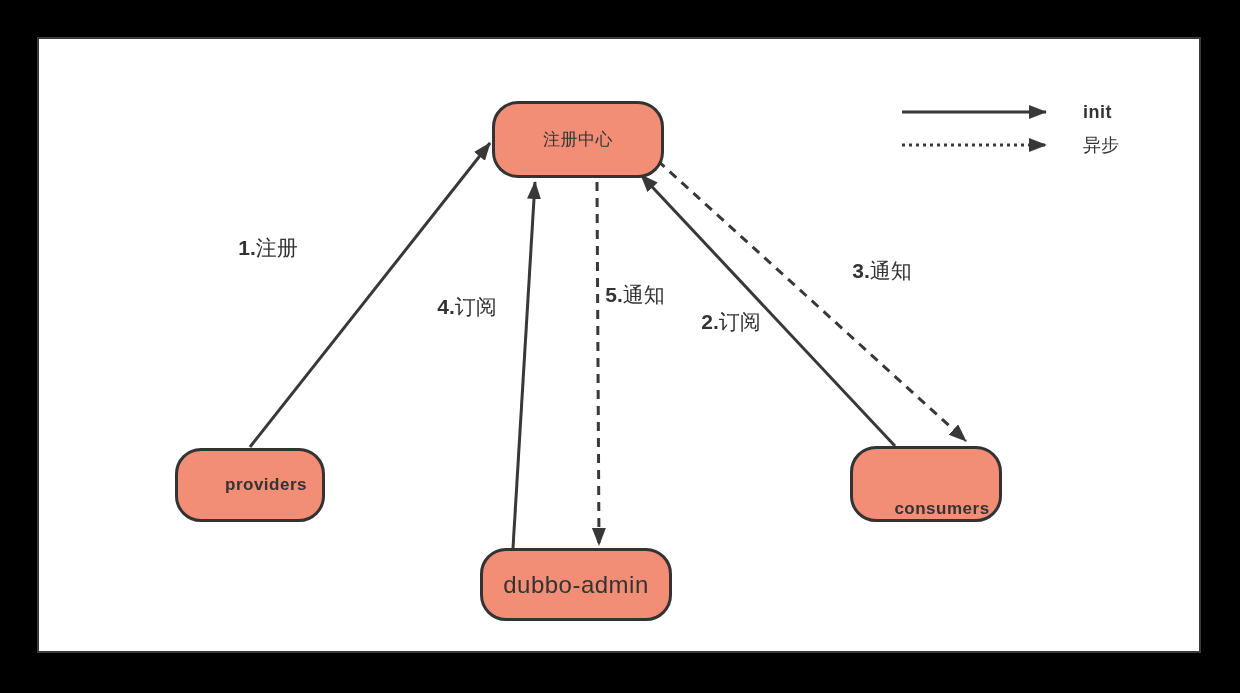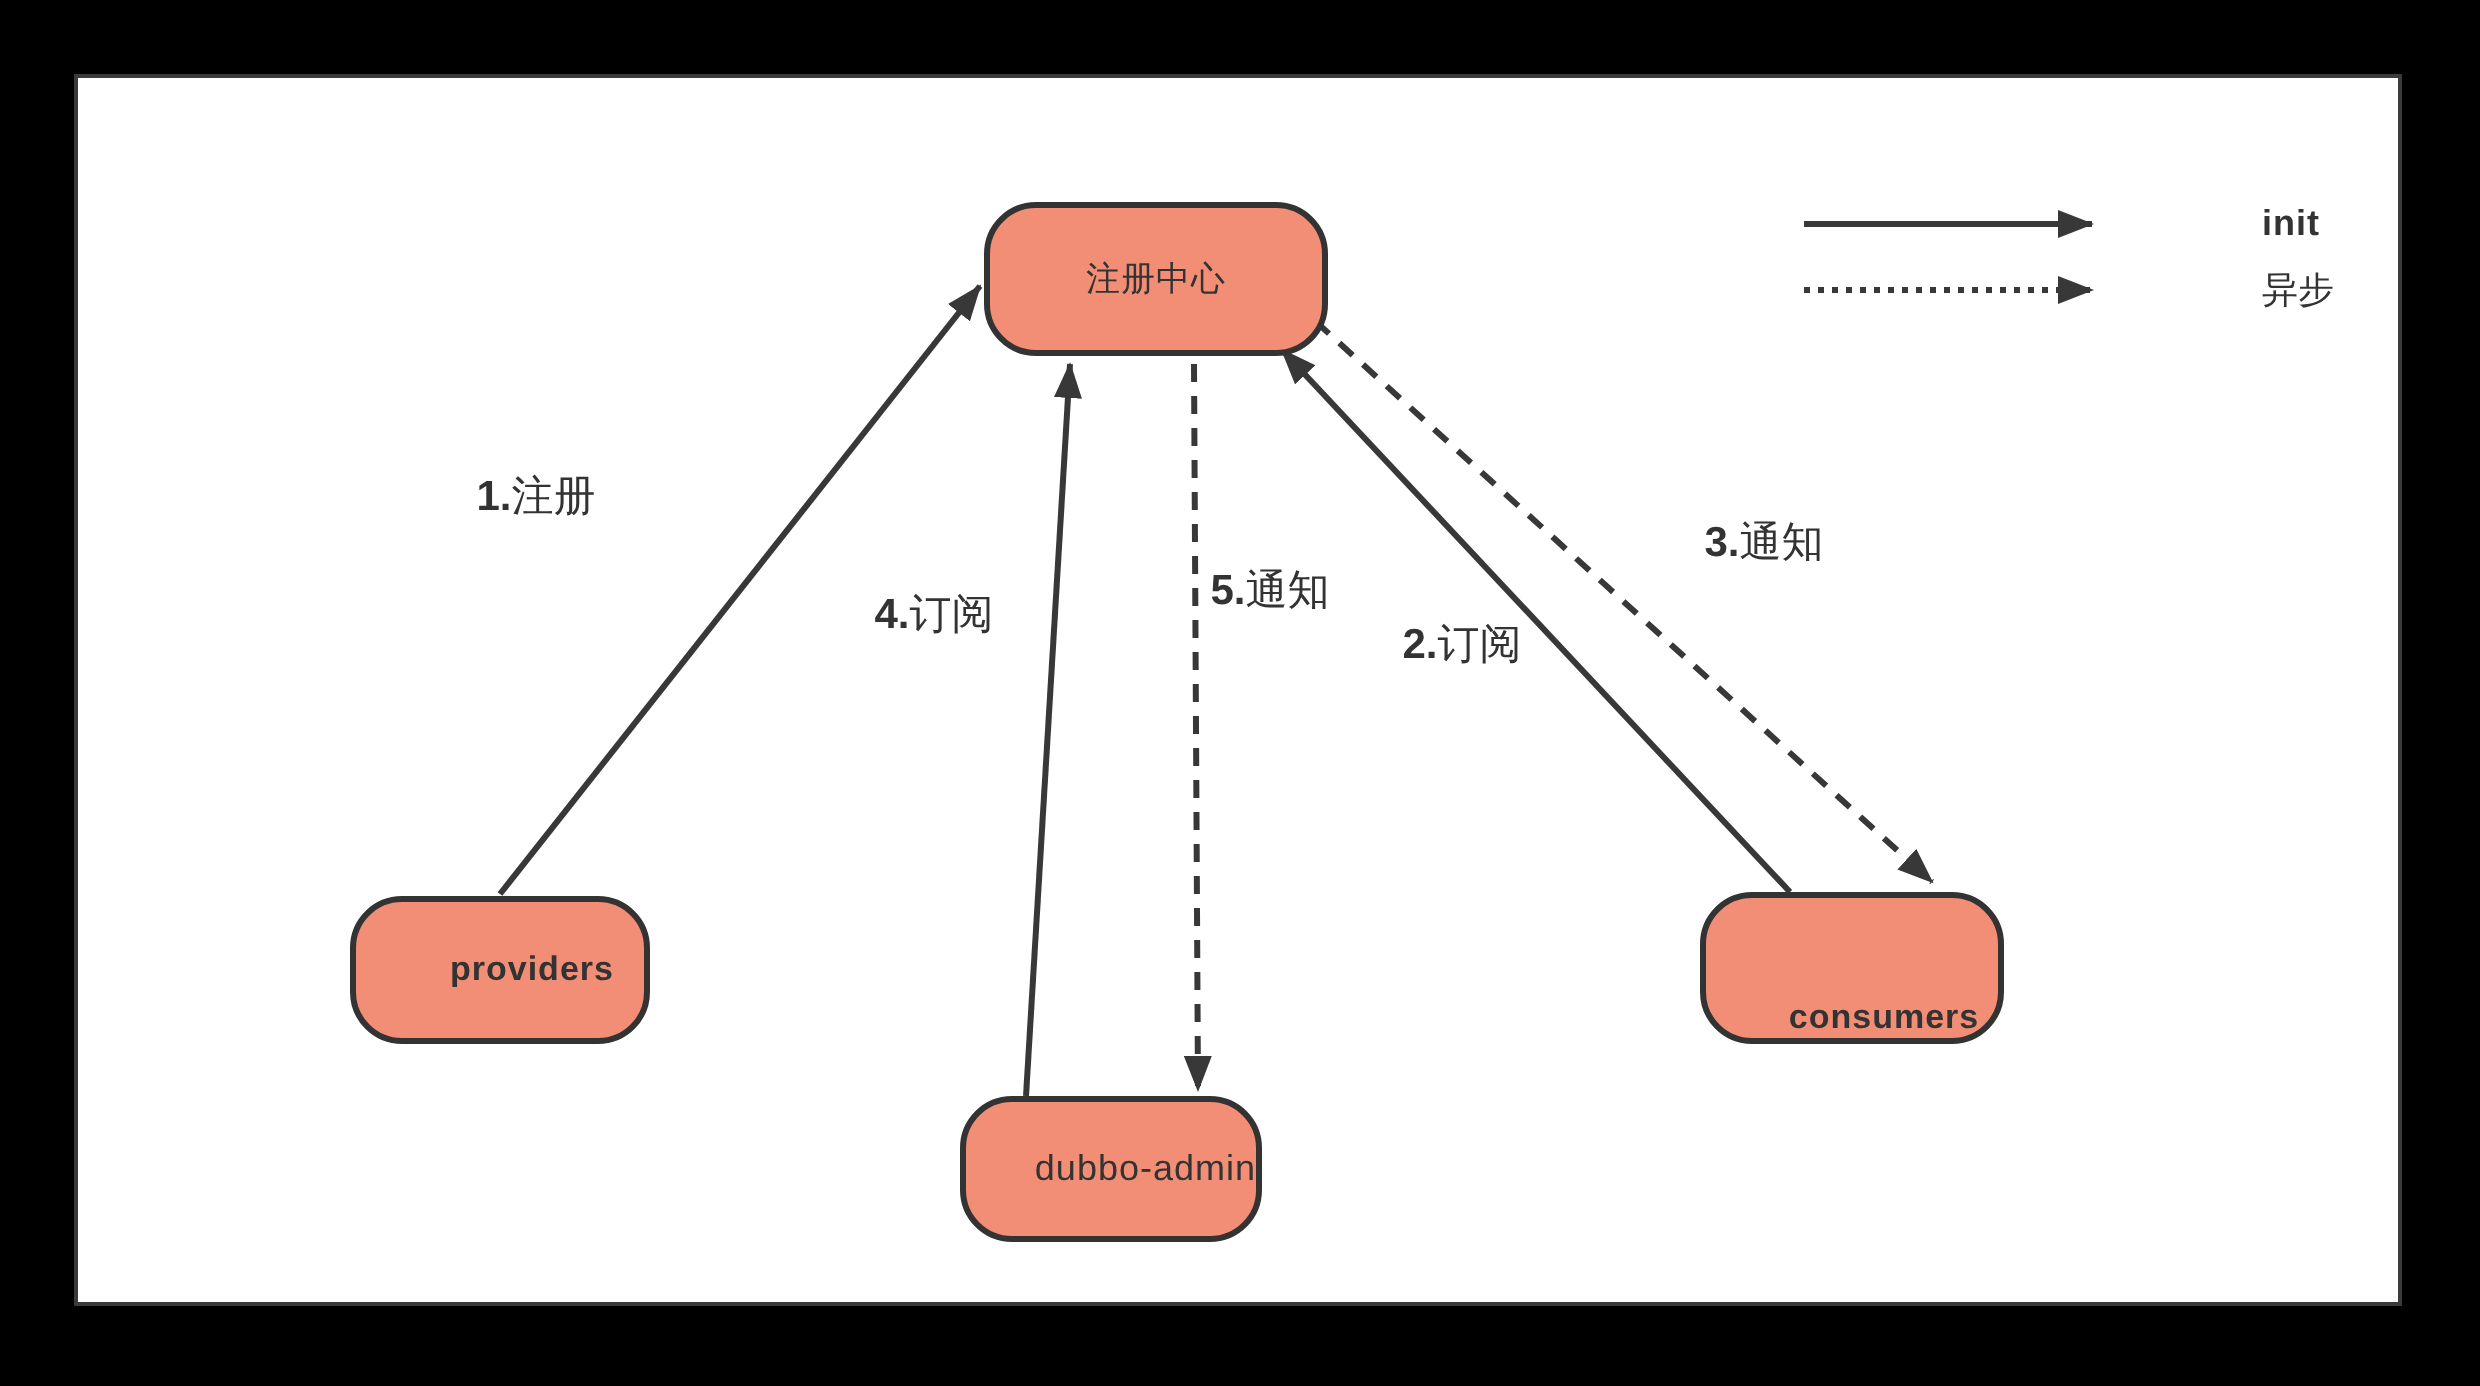--- a/index.html
+++ b/index.html
@@ -59,42 +59,41 @@
     align-items: center;
     justify-content: center;
     font-size: 17px;
     letter-spacing: 0.5px;
     white-space: nowrap;
   }
   .node.bold { font-weight: bold; padding-left: 32px; }
   .node-registry   { left: 492px; top: 101px; width: 172px; height: 77px; }
   .node-providers  { left: 175px; top: 448px; width: 150px; height: 74px; }
   .node-consumers  { left: 850px; top: 446px; width: 152px; height: 76px; align-items: flex-end; }
-  .node-dubbo      { left: 480px; top: 548px; width: 151px; height: 73px; font-size: 18px; justify-content: flex-end; }
+  .node-dubbo      { left: 480px; top: 548px; width: 192px; height: 73px; font-size: 24px; }
   .edge-label {
     position: absolute;
     z-index: 2;
     transform: translate(-50%, -50%);
     font-size: 21px;
     white-space: nowrap;
   }
   .edge-label b { font-weight: bold; }
   .el-register          { left: 268px; top: 248px; }
   .el-subscribe-admin   { left: 467px; top: 307px; }
   .el-notify-admin      { left: 635px; top: 295px; }
   .el-subscribe-consumer{ left: 731px; top: 322px; }
   .el-notify-consumer   { left: 882px; top: 271px; }
   .legend-label {
     position: absolute;
     z-index: 2;
     left: 1083px;
     transform: translateY(-50%);
     font-size: 18px;
     white-space: nowrap;
-    margin-left: 48px;
   }
   .legend-solid-label  { top: 112px; font-weight: bold; letter-spacing: 0.5px; }
   .legend-dashed-label { top: 145px; }
 </style>
 </head>
 <body style="background: rgb(0, 0, 0);">
 
 <div class="canvas"></div>
 
 <svg class="wires" viewBox="0 0 1240 693" xmlns="http://www.w3.org/2000/svg">

